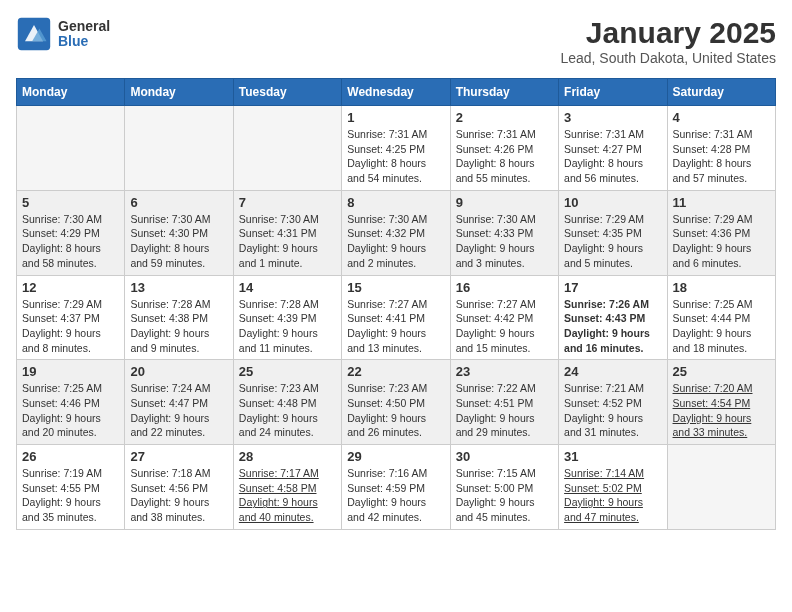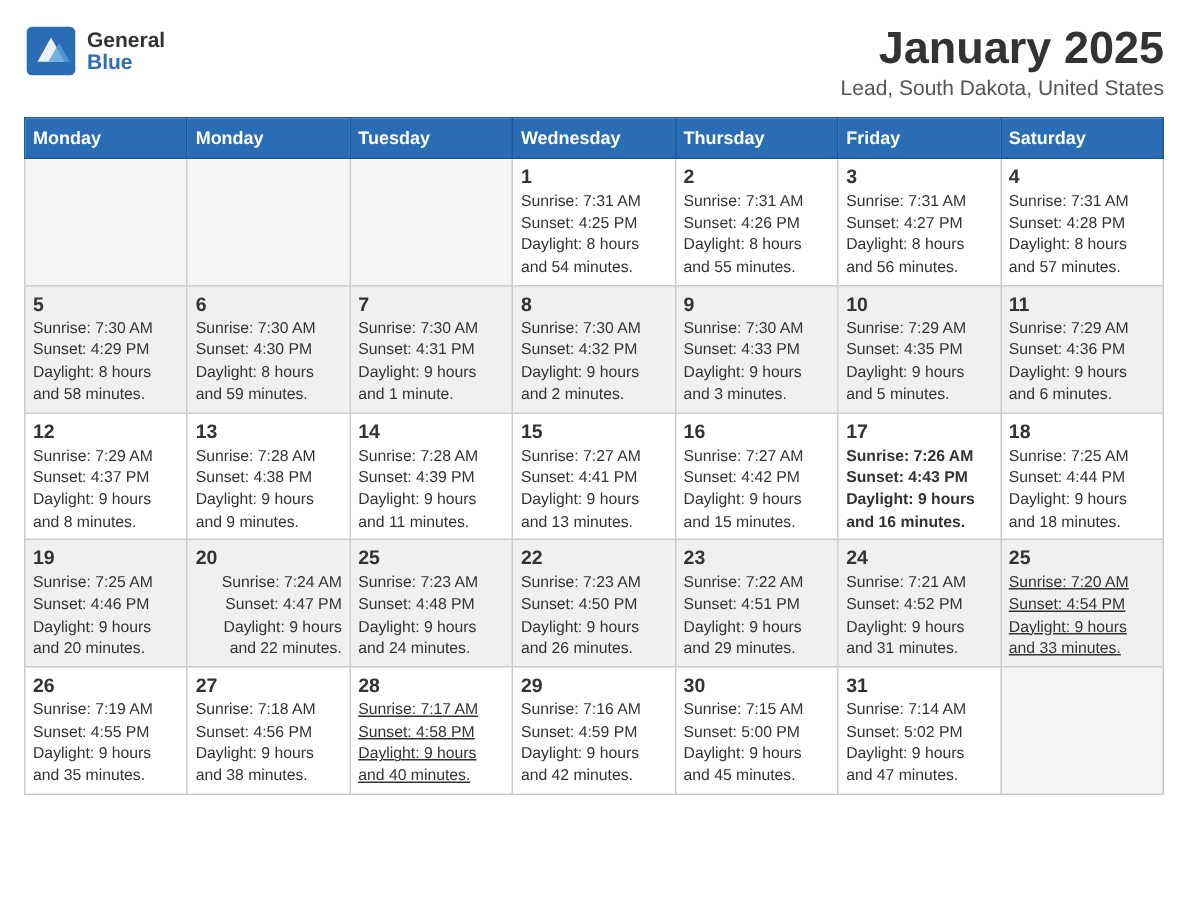--- a/index.html
+++ b/index.html
@@ -245,21 +245,21 @@
       </tr>
       <tr class="row-shaded">
         <td>
           <span class="day-number">19</span>
           <div class="day-info" style="white-space: pre-line;">Sunrise: 7:25 AM
 Sunset: 4:46 PM
 Daylight: 9 hours and 20 minutes.</div>
         </td>
         <td>
           <span class="day-number">20</span>
-          <div class="day-info" style="white-space: pre-line; text-align: right;">Sunrise: 7:24 AM
+          <div class="day-info" style="white-space: pre-line;">Sunrise: 7:24 AM
 Sunset: 4:47 PM
 Daylight: 9 hours and 22 minutes.</div>
         </td>
         <td>
           <span class="day-number">25</span>
           <div class="day-info" style="white-space: pre-line;">Sunrise: 7:23 AM
 Sunset: 4:48 PM
 Daylight: 9 hours and 24 minutes.</div>
         </td>
         <td>
@@ -313,20 +313,20 @@
 Daylight: 9 hours and 42 minutes.</div>
         </td>
         <td>
           <span class="day-number">30</span>
           <div class="day-info" style="white-space: pre-line;">Sunrise: 7:15 AM
 Sunset: 5:00 PM
 Daylight: 9 hours and 45 minutes.</div>
         </td>
         <td>
           <span class="day-number">31</span>
-          <div class="day-info" style="white-space: pre-line;">Sunrise: 7:14 AM
+          <div class="day-info" style="white-space: pre-line; text-decoration: underline;">Sunrise: 7:14 AM
 Sunset: 5:02 PM
 Daylight: 9 hours and 47 minutes.</div>
         </td>
         <td class="empty"></td>
       </tr>
     </tbody>
 </table>
 
 </body></html>

